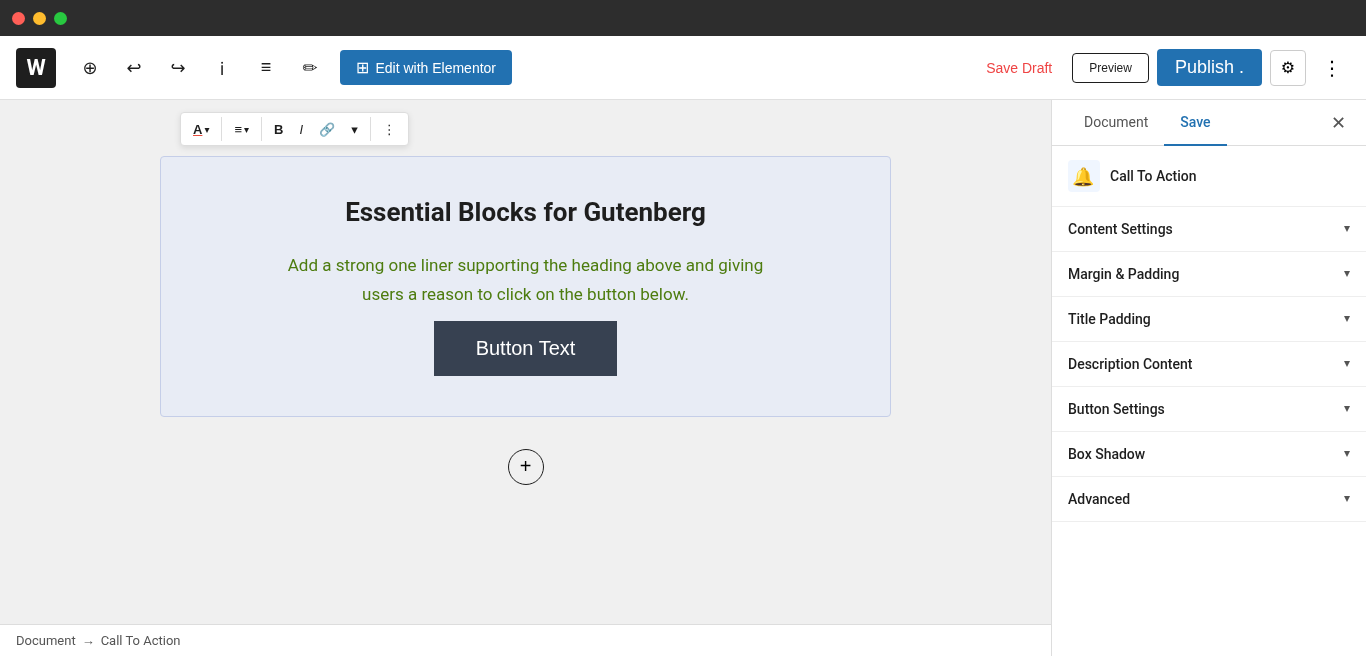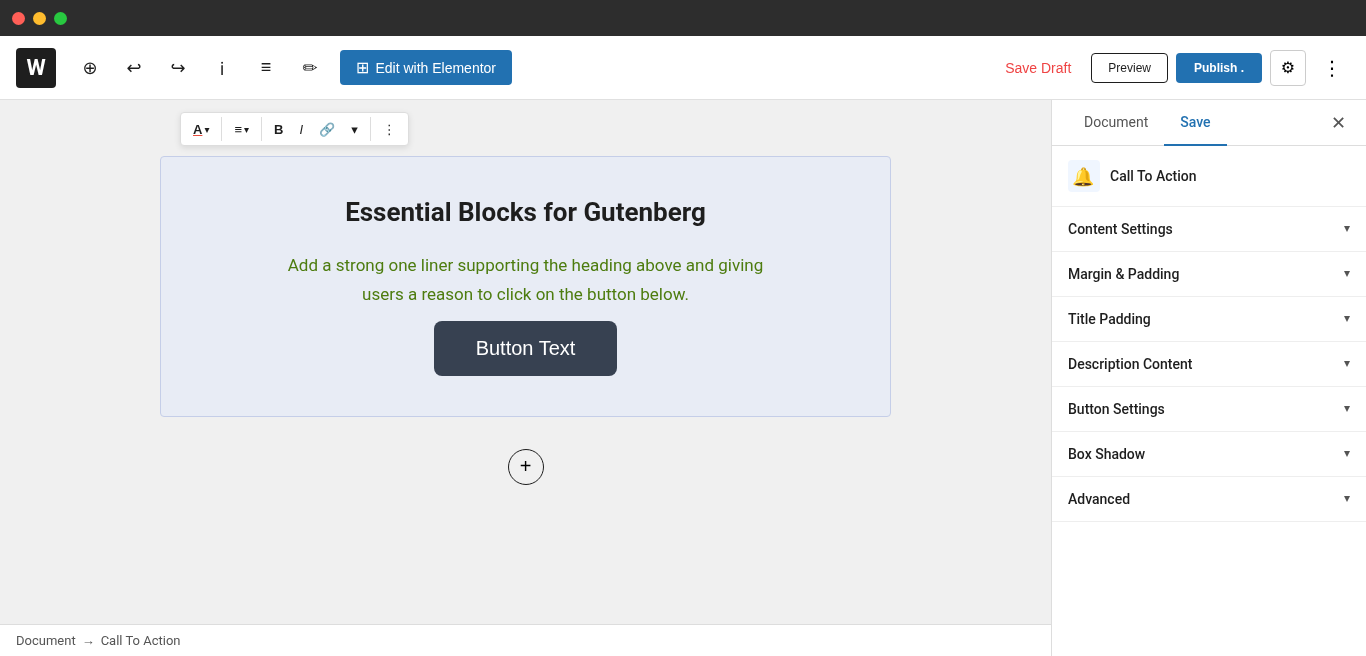--- a/index.html
+++ b/index.html
@@ -80,22 +80,22 @@
       cursor: pointer;
       font-size: 12px;
     }
     .publish-btn {
       background: #2271b1;
       color: white;
       border: none;
       padding: 8px 18px;
       border-radius: 4px;
       cursor: pointer;
-      font-size: 12px;
-      font-weight: 700;
+      font-size: 18px;
+      font-weight: 400;
     }
     .settings-btn {
       width: 36px; height: 36px;
       border: 1.5px solid #ccc;
       background: transparent;
       cursor: pointer;
       border-radius: 4px;
       display: flex; align-items: center; justify-content: center;
       font-size: 16px;
     }
@@ -170,21 +170,21 @@
       margin-bottom: 12px;
       max-width: 500px;
       margin-left: auto;
       margin-right: auto;
     }
     .cta-button {
       background: #374151;
       color: #fff;
       border: none;
       padding: 16px 42px;
-      border-radius: 8px;
+      border-radius: 0;
       font-size: 20px;
       font-weight: 500;
       cursor: pointer;
     }
 
     
     .add-block-btn {
       width: 36px; height: 36px;
       border: 1.5px solid #1e1e1e;
       background: transparent;

